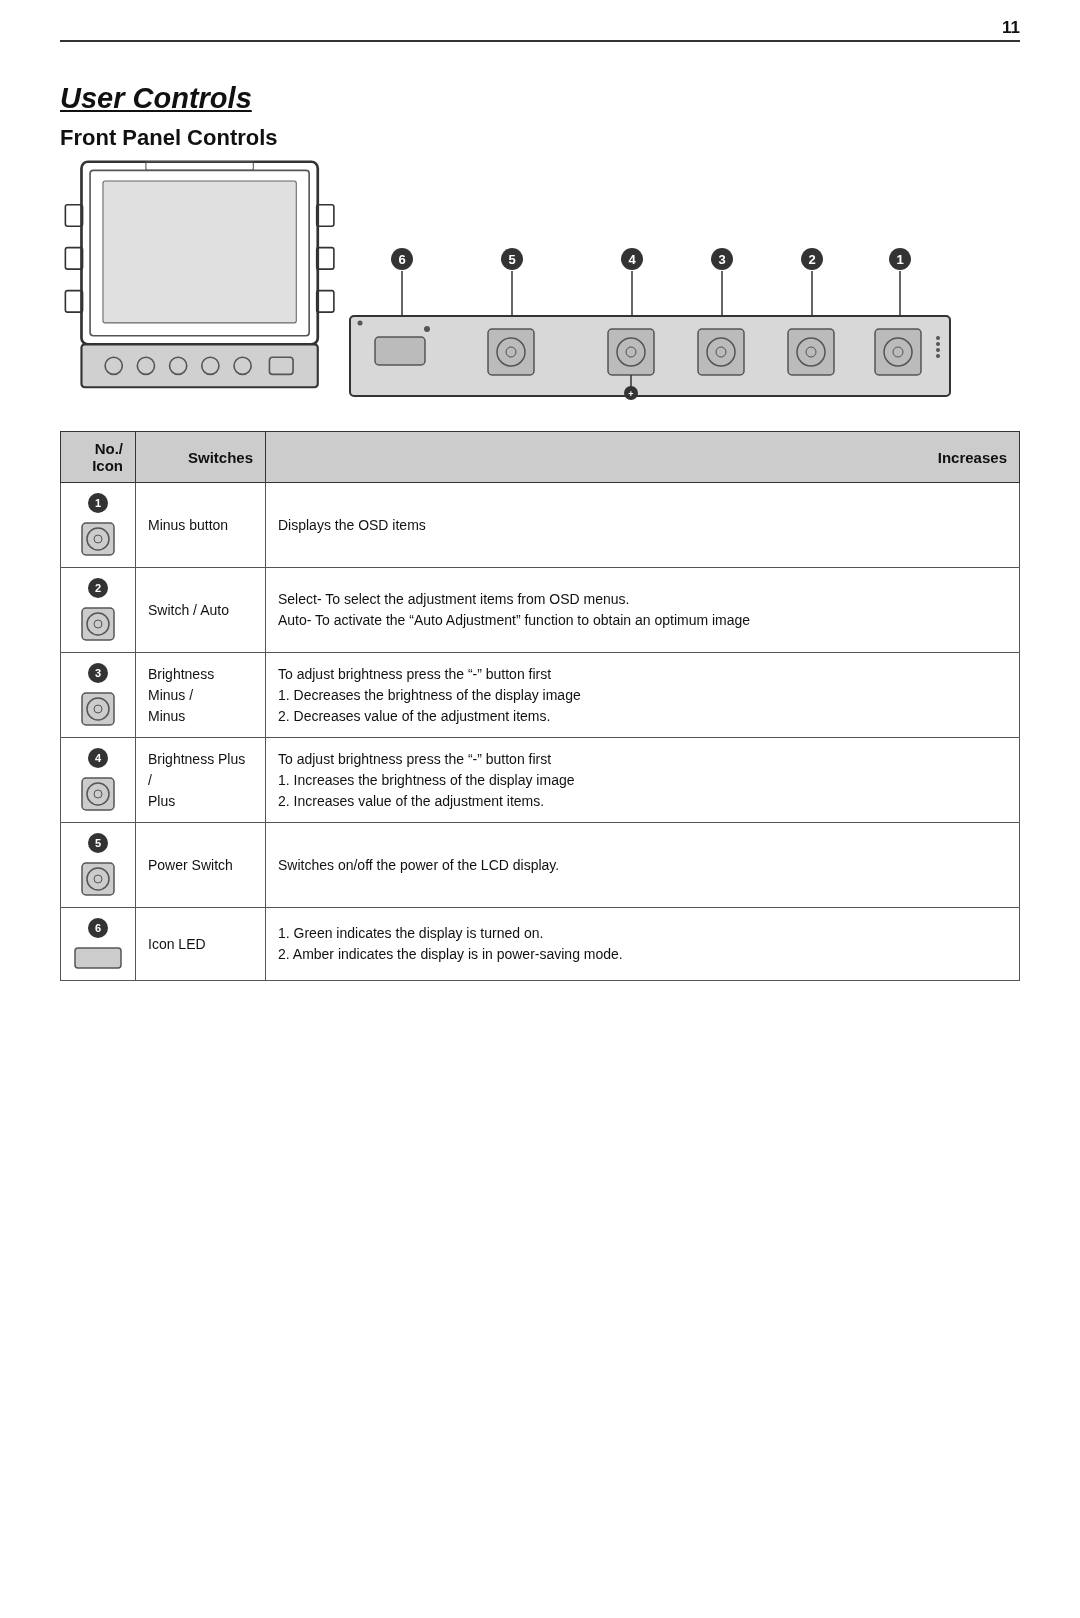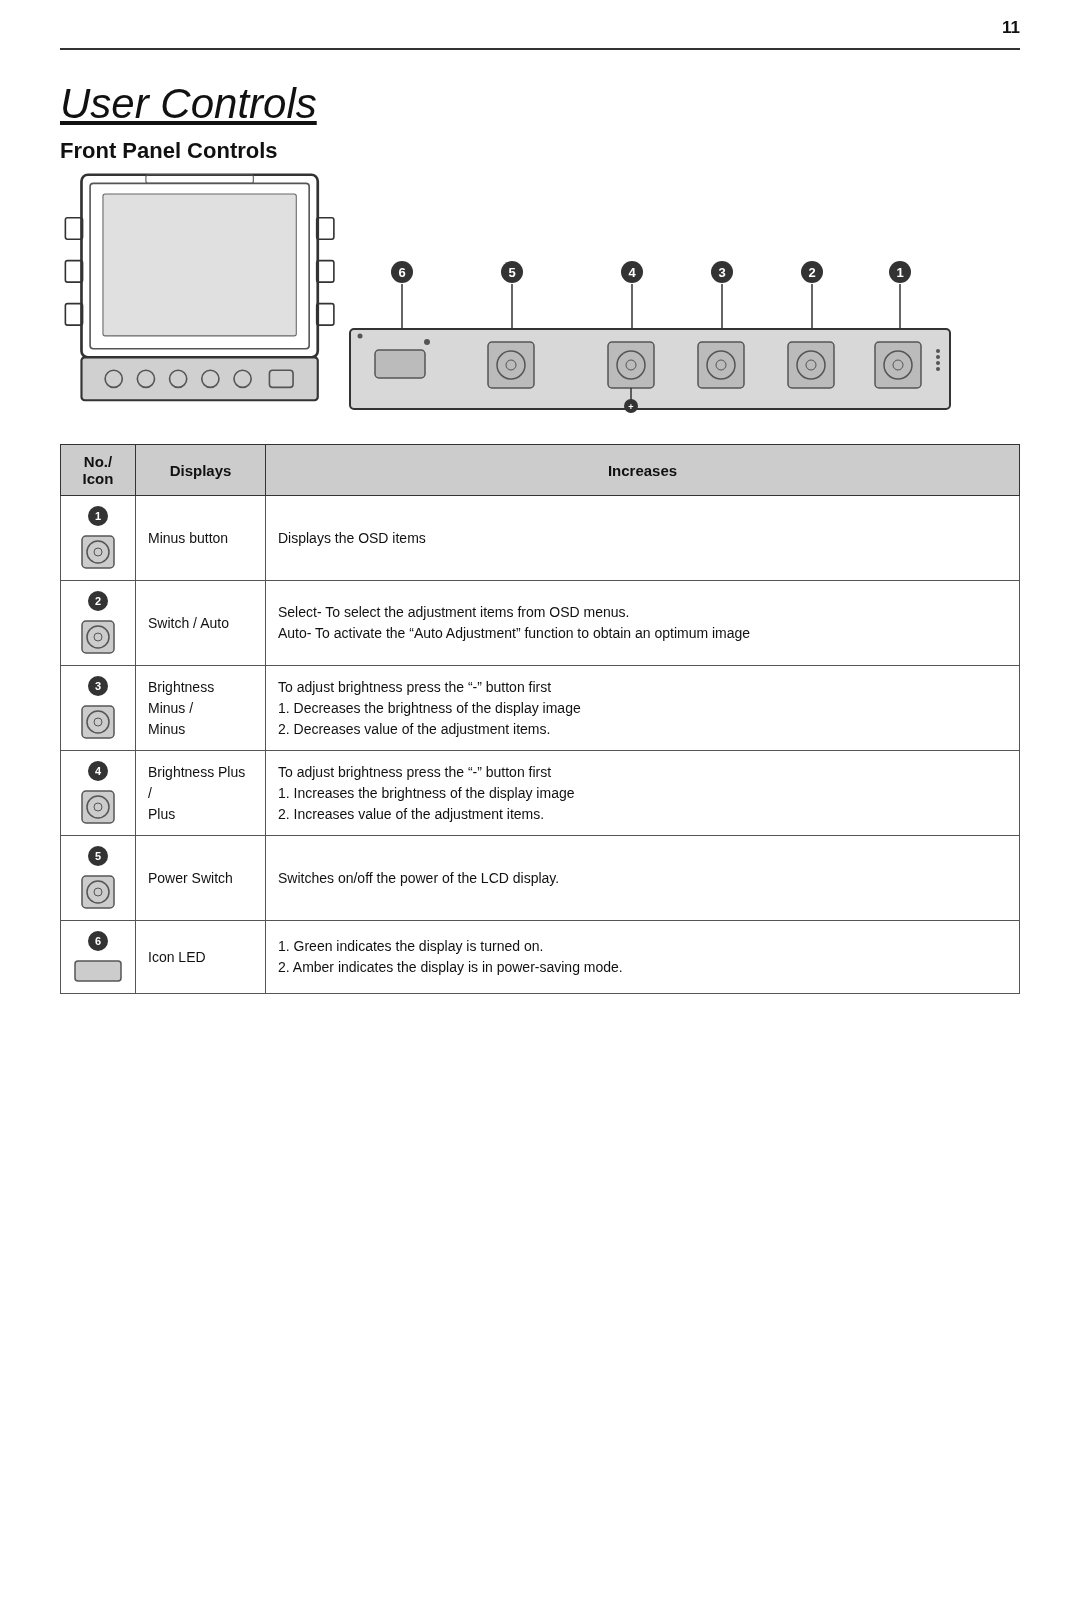--- a/index.html
+++ b/index.html
@@ -12,33 +12,33 @@
       min-height: 1618px;
       position: relative;
       padding: 0 60px 60px 60px;
     }
 
     .page-number-area {
       display: flex;
       justify-content: flex-end;
       align-items: center;
       padding-top: 18px;
-      padding-bottom: 10px;
+      padding-bottom: 2px;
       border-bottom: 2px solid #333;
-      margin-bottom: 30px;
+      margin-bottom: 40px;
     }
 
     .page-number {
       font-size: 17px;
       font-weight: bold;
     }
 
     .page-title {
-      font-size: 42px;
-      font-weight: normal;
+      font-size: 29px;
+      font-weight: bold;
       font-style: italic;
       text-decoration: underline;
       margin-bottom: 10px;
     }
 
     .section-title {
       font-size: 22px;
       font-weight: bold;
     }
 
@@ -69,21 +69,21 @@
     .controls-table {
       width: 100%;
       border-collapse: collapse;
       margin-top: 10px;
     }
 
     .controls-table th {
       background: #ccc;
       border: 1.5px solid #333;
       padding: 8px 12px;
-      text-align: center;
+      text-align: right;
       font-size: 15px;
       font-weight: bold;
     }
 
     .controls-table td {
       border: 1px solid #555;
       padding: 10px 12px;
       vertical-align: middle;
       font-size: 14px;
       line-height: 1.5;
@@ -228,21 +228,21 @@
 
       <circle cx="20" cy="82" r="2.5" fill="#555"></circle>
     </svg>
   </div>
 </div>
 
 <table class="controls-table">
   <thead>
     <tr>
       <th>No./ Icon</th>
-      <th>Displays</th>
+      <th>Switches</th>
       <th>Increases</th>
     </tr>
   </thead>
   <tbody>
 
     <tr>
       <td>
         <div class="num-icon-wrap">
           <div class="icon-circle">1</div>
           <svg width="36" height="36" viewBox="0 0 36 36">

